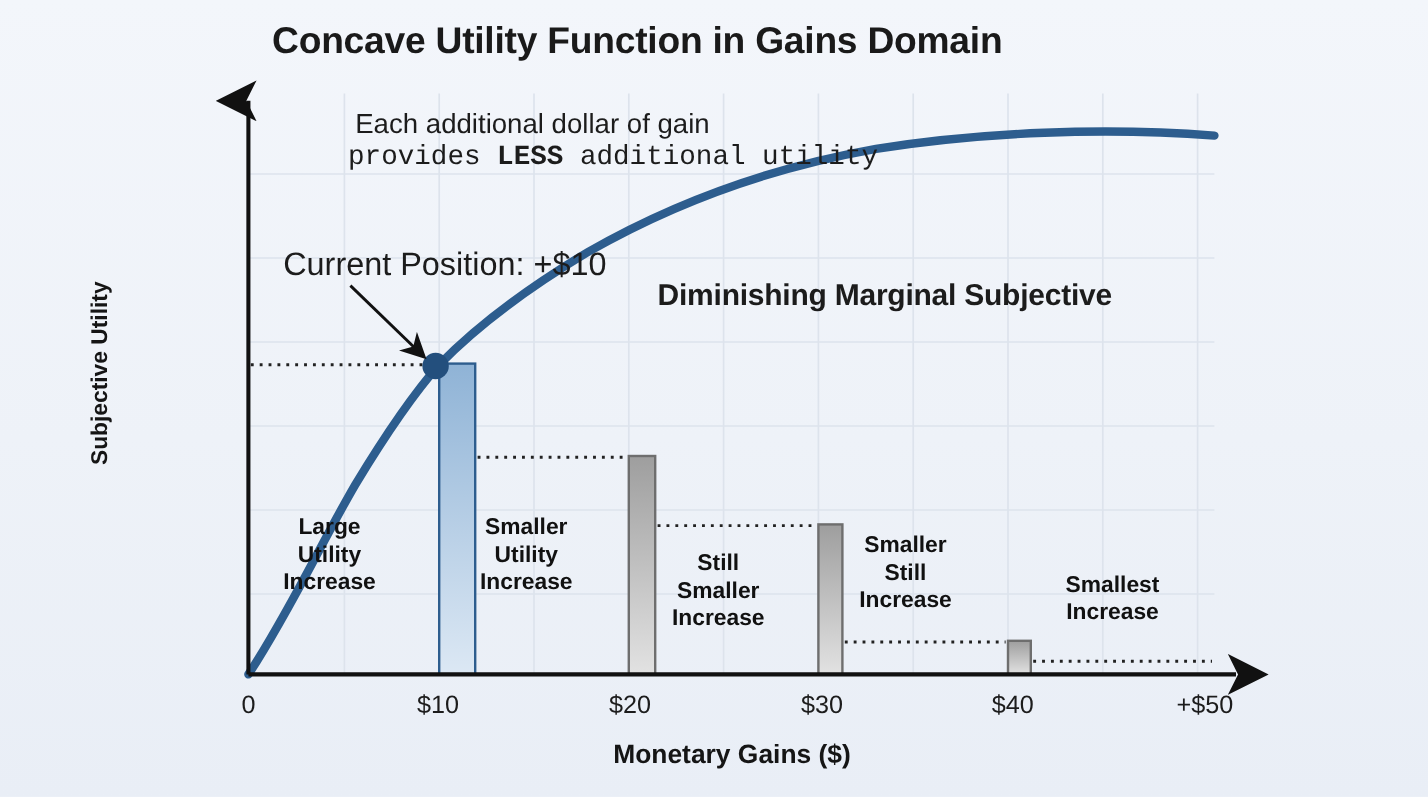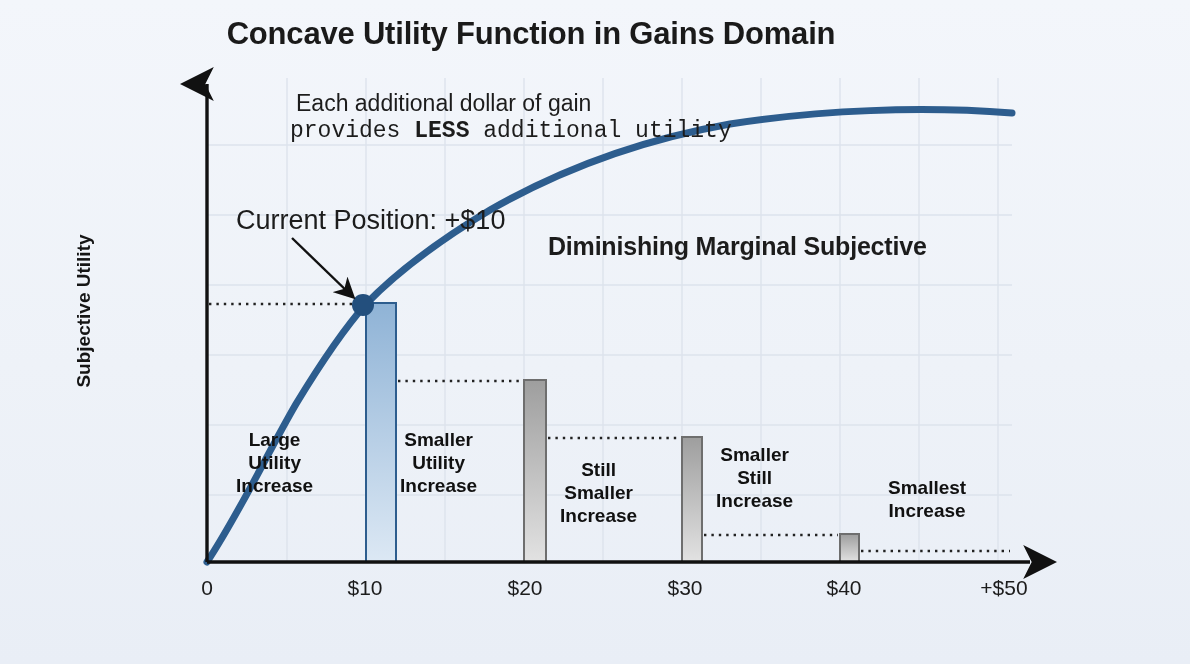--- a/index.html
+++ b/index.html
@@ -180,20 +180,21 @@
   </svg>
 
   <div class="anno note-line1">Each additional dollar of gain</div>
   <div class="anno note-line2"><span>provides </span><b>LESS</b><span> additional utility</span></div>
 
   <div class="anno current-pos">Current Position: +$10</div>
 
   <div class="anno dms">Diminishing Marginal Subjective</div>
 
   <div class="y-axis-label">Subjective Utility</div>
+  <div class="x-axis-label">Monetary Gains ($)</div>
 
   <div id="ticks">
       <div class="tick-label" style="left: 167px;">0</div>
       <div class="tick-label" style="left: 325px;">$10</div>
       <div class="tick-label" style="left: 485px;">$20</div>
       <div class="tick-label" style="left: 645px;">$30</div>
       <div class="tick-label" style="left: 804px;">$40</div>
       <div class="tick-label" style="left: 964px;">+$50</div>
     </div>
   <div id="barlabels">

